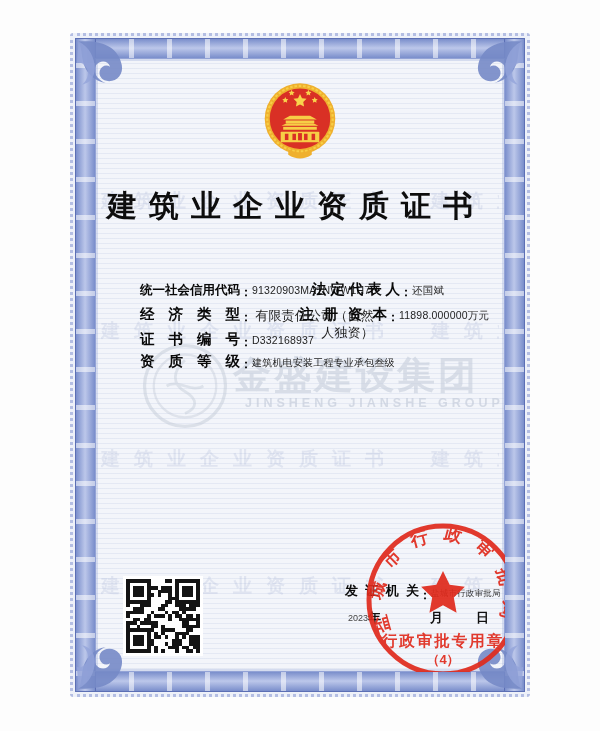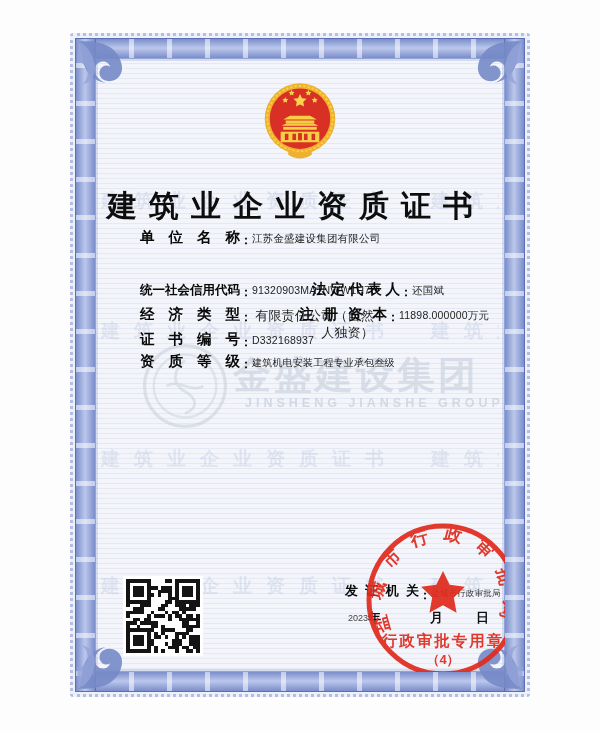--- a/index.html
+++ b/index.html
@@ -131,23 +131,20 @@
           <rect x="32" y="64" width="4.2" height="7.5"></rect>
           <rect x="41" y="64" width="4.2" height="7.5"></rect>
           <rect x="47.7" y="63.2" width="4.6" height="8.6"></rect>
           <rect x="54.8" y="64" width="4.2" height="7.5"></rect>
           <rect x="63.8" y="64" width="4.2" height="7.5"></rect>
         </g>
       </svg>
 
       <div class="title">建筑业企业资质证书</div>
 
-      <div class="frow" style="left:45px;top:171px">
-        <span class="flabel">单位名称</span><span class="fcolon">：</span><span class="fvalue">江苏金盛建设集团有限公司</span>
-      </div>
       <div class="frow" style="left:45px;top:223px">
         <span class="flabel tight">统一社会信用代码</span><span class="fcolon">：</span><span class="fvalue">91320903MA1NWW1H7U</span>
       </div>
       <div class="frow" style="left:217px;top:223px">
         <span class="flabel rcol">法定代表人</span><span class="fcolon">：</span><span class="fvalue">还国斌</span>
       </div>
       <div class="frow" style="left:45px;top:248px">
         <span class="flabel">经济类型</span><span class="fcolon">：</span><span class="fvalue wrap">有限责任公司（自然人独资）</span>
       </div>
       <div class="frow" style="left:204px;top:248px">

